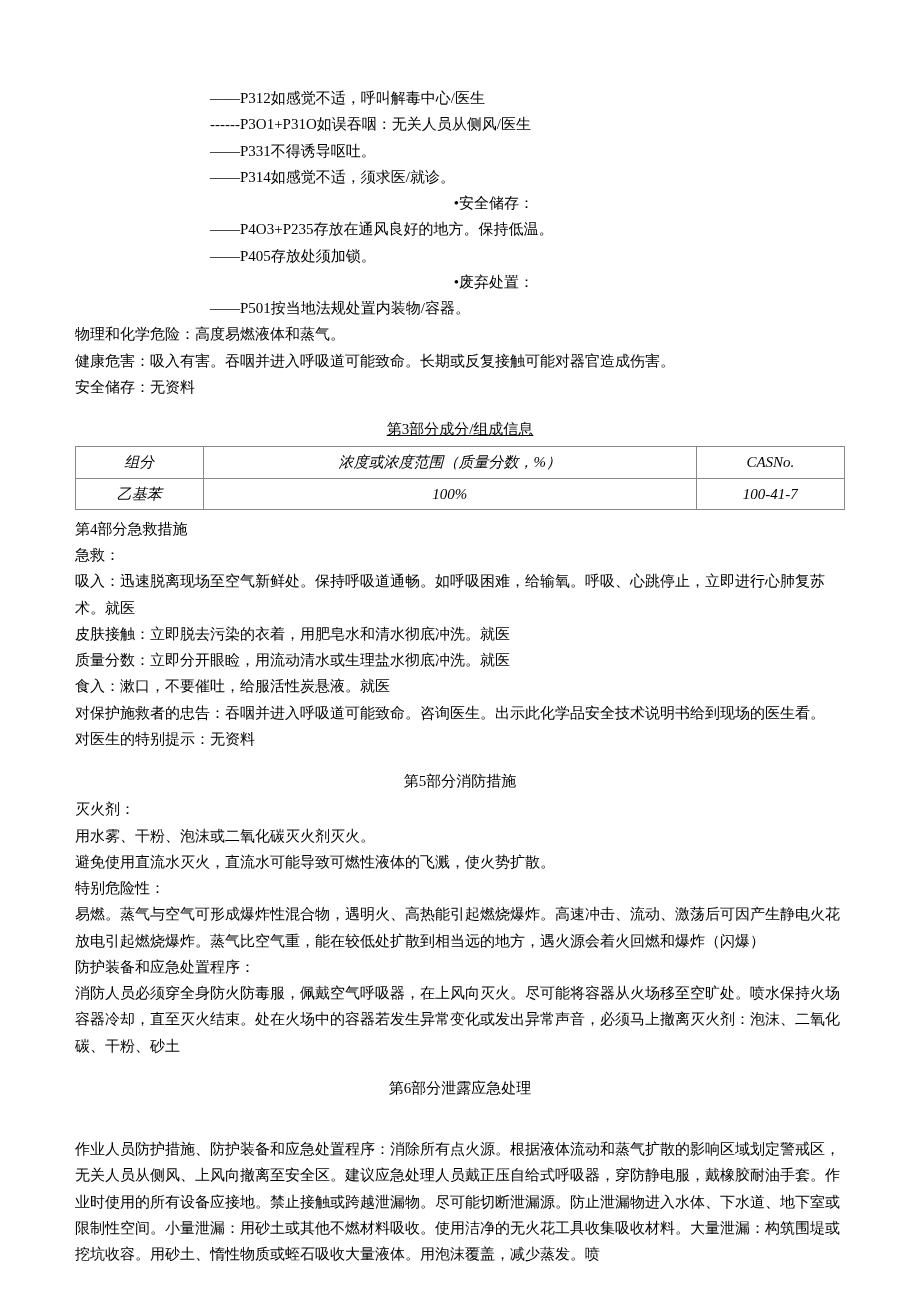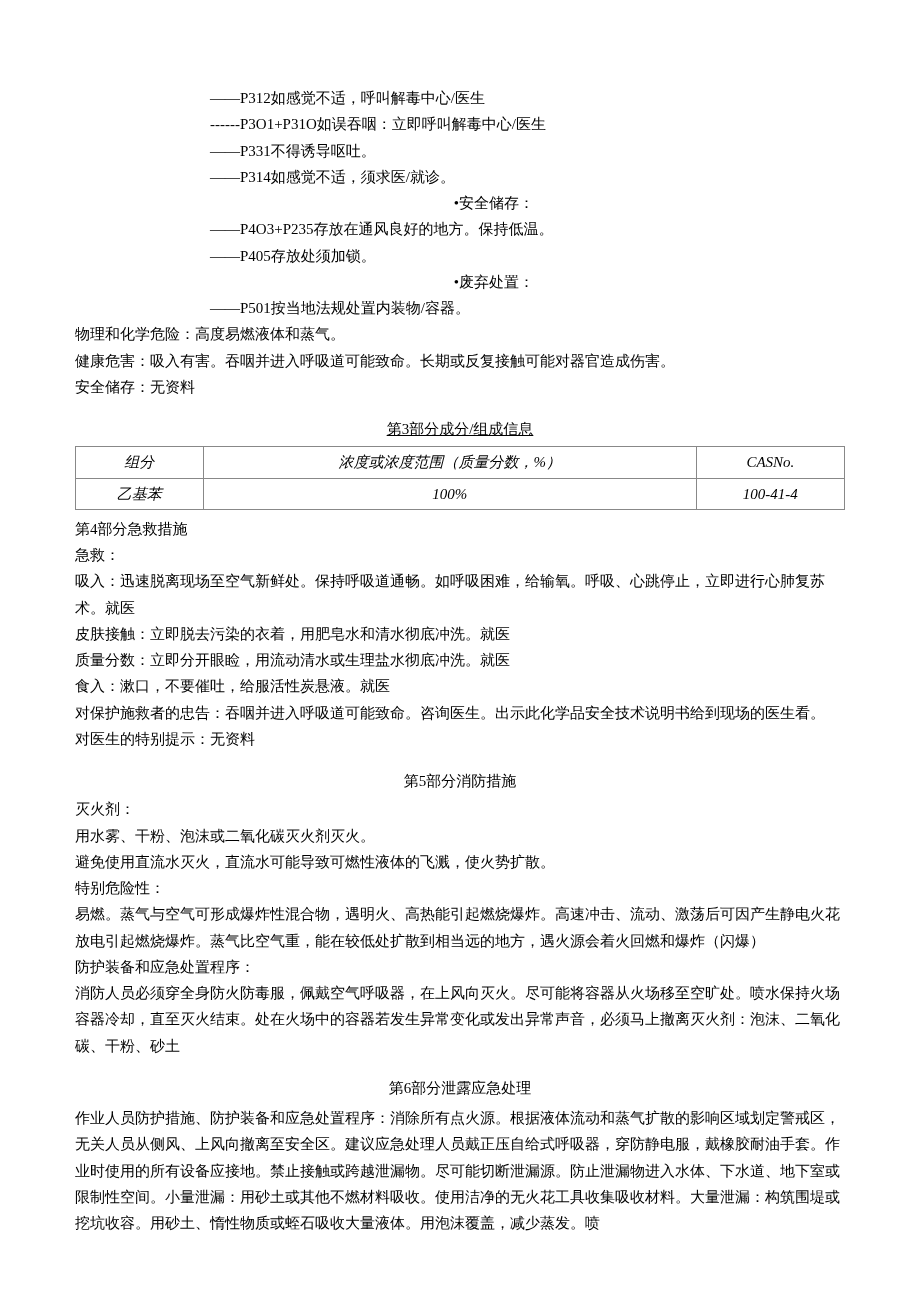--- a/index.html
+++ b/index.html
@@ -24,27 +24,27 @@
       margin-bottom: 6px;
       font-style: italic;
     }
     th, td {
       border: 1px solid #888;
       padding: 2px 8px;
       text-align: center;
       font-weight: normal;
     }
     .sec5 { }
-    .sec6 { margin-bottom: 4px; }
+    .sec6 { margin-bottom: 35px; }
   </style>
 </head>
 <body>
 
 <div class="indent-1">——P312如感觉不适，呼叫解毒中心/医生</div>
-<div class="indent-1">------P3O1+P31O如误吞咽：立即呼叫解毒中心/医生</div>
+<div class="indent-1">------P3O1+P31O如误吞咽：无关人员从侧风/医生</div>
 <div class="indent-1">——P331不得诱导呕吐。</div>
 <div class="indent-1">——P314如感觉不适，须求医/就诊。</div>
 
 <div class="indent-0">•安全储存：</div>
 <div class="indent-1">——P4O3+P235存放在通风良好的地方。保持低温。</div>
 <div class="indent-1">——P405存放处须加锁。</div>
 
 <div class="indent-0">•废弃处置：</div>
 <div class="indent-1">——P501按当地法规处置内装物/容器。</div>
 
@@ -56,21 +56,21 @@
 <table>
   <tbody>
       <tr>
     <th>组分</th>
     <th>浓度或浓度范围（质量分数，%）</th>
     <th>CASNo.</th>
   </tr>
   <tr>
     <td>乙基苯</td>
     <td>100%</td>
-    <td>100-41-4</td>
+    <td>100-41-7</td>
   </tr>
 </tbody>
   </table>
 
 <div class="plain">第4部分急救措施</div>
 <div class="plain">急救：</div>
 <div class="plain">吸入：迅速脱离现场至空气新鲜处。保持呼吸道通畅。如呼吸困难，给输氧。呼吸、心跳停止，立即进行心肺复苏术。就医</div>
 <div class="plain">皮肤接触：立即脱去污染的衣着，用肥皂水和清水彻底冲洗。就医</div>
 <div class="plain">质量分数：立即分开眼睑，用流动清水或生理盐水彻底冲洗。就医</div>
 <div class="plain">食入：漱口，不要催吐，给服活性炭悬液。就医</div>

